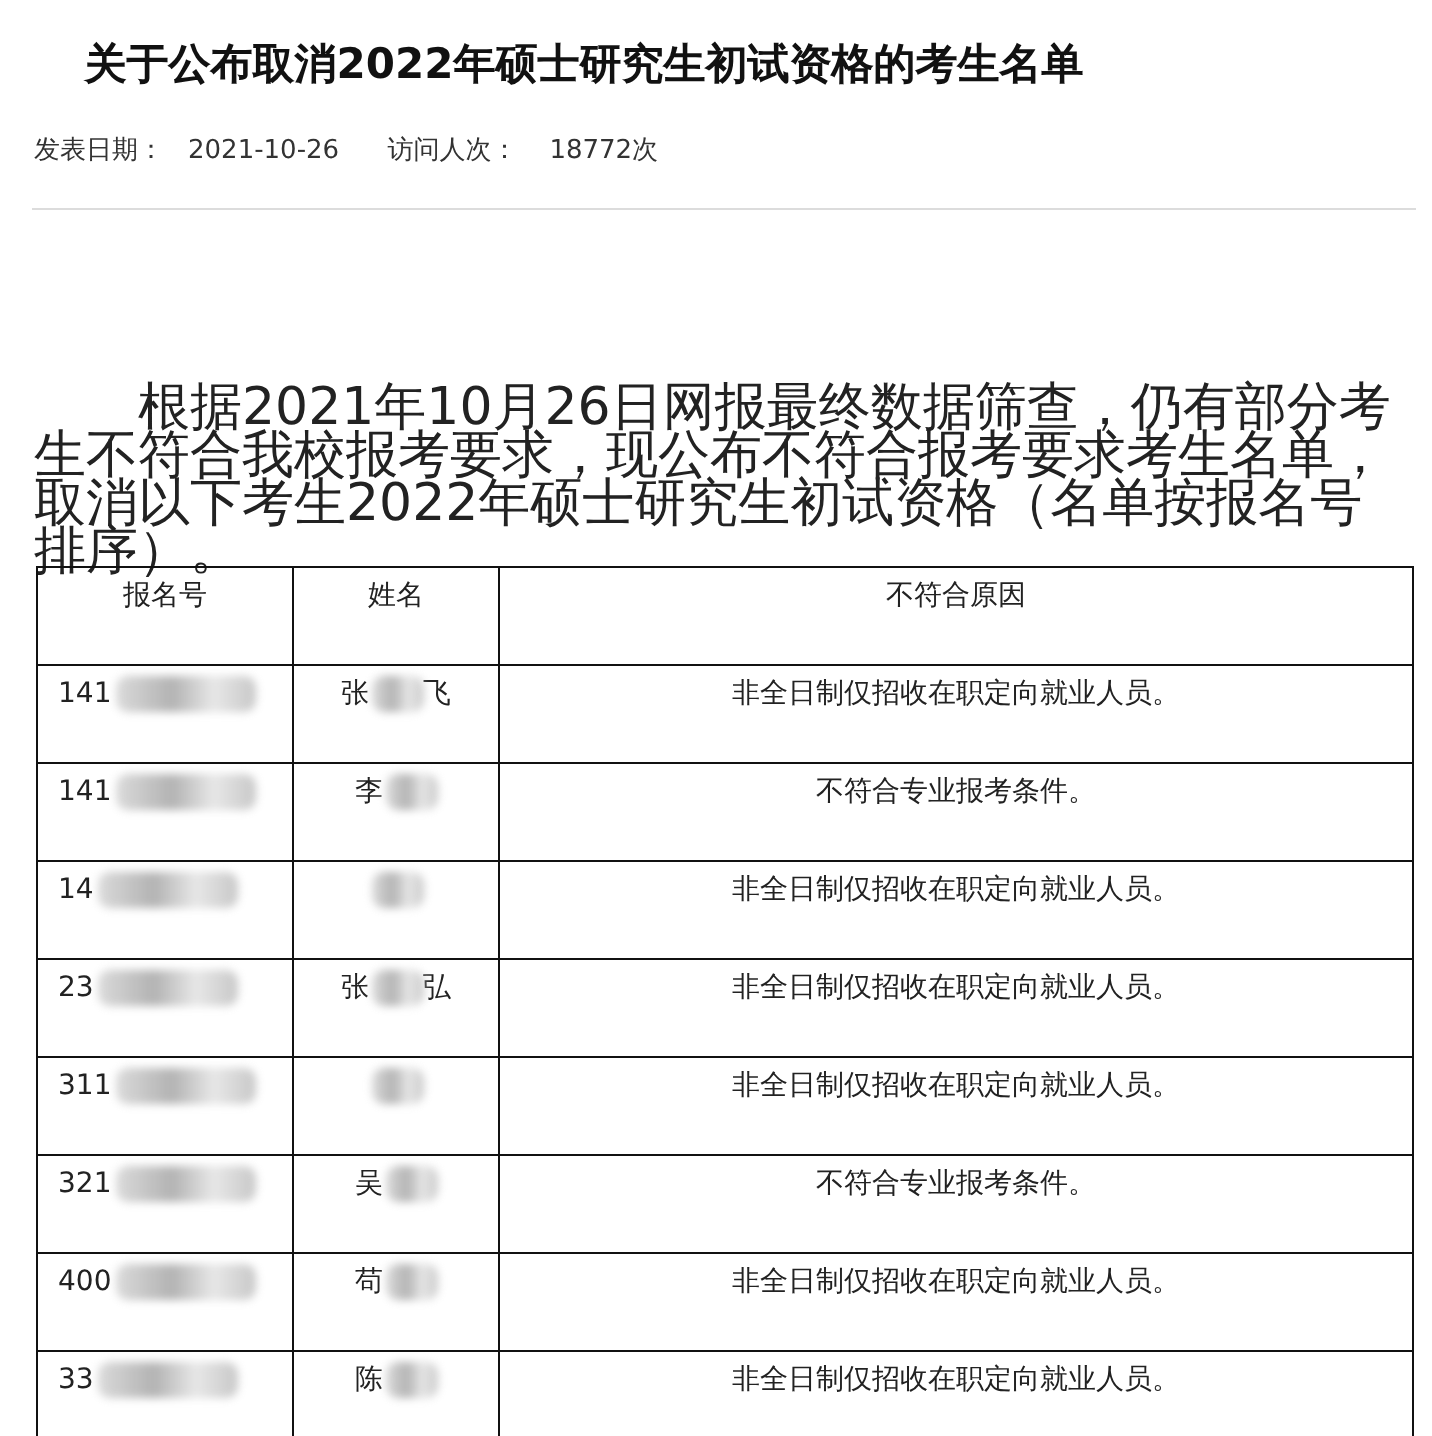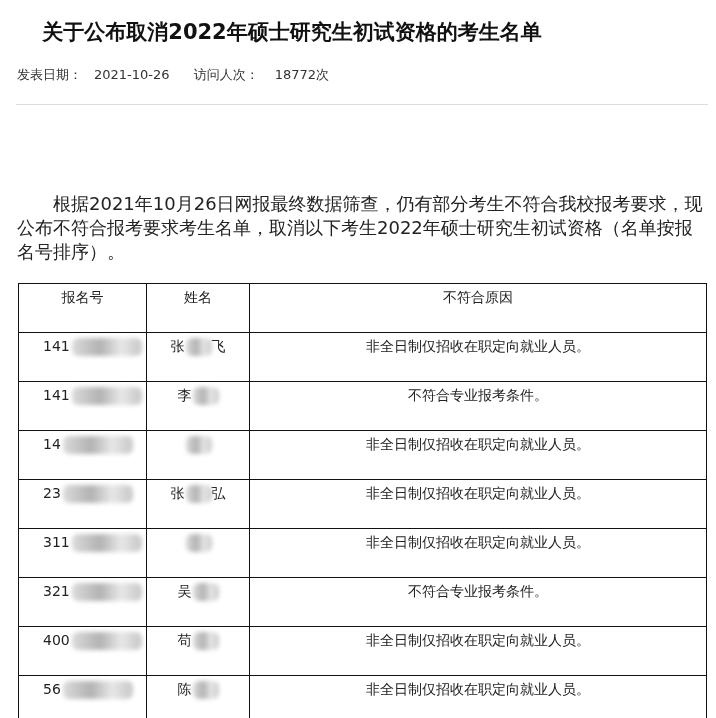--- a/index.html
+++ b/index.html
@@ -14,33 +14,33 @@
   .meta {
     position: absolute; left: 17px; top: 66px; font-size: 13px; color: #333;
   }
   .meta span { margin-right: 8px; }
   .divider {
     position: absolute; left: 16px; top: 104px; width: 692px; height: 0;
     border-top: 1px solid #dcdcdc;
   }
   .intro {
     position: absolute; left: 17px; top: 192px; width: 690px;
-    font-size: 18px; line-height: 24px; color: #222; text-indent: 2em;
+    font-size: 26px; line-height: 24px; color: #222; text-indent: 2em;
     margin: 0;
   }
   table.list {
     position: absolute; left: 18px; top: 283px; width: 689px;
     border-collapse: collapse; table-layout: fixed; font-size: 14px; color: #222;
   }
   table.list th, table.list td {
     border: 1.5px solid #111; height: 43px; vertical-align: top;
     padding: 5px 4px 0 4px; font-weight: normal; text-align: center;
     overflow: hidden; white-space: nowrap;
   }
-  table.list td.id { text-align: left; padding-left: 24px; }
+  table.list td.id { text-align: left; padding-left: 10px; }
   col.c1 { width: 128px; }
   col.c2 { width: 103px; }
   col.c3 { width: auto; }
   .blur {
     display: inline-block; vertical-align: middle; height: 18px;
     background: linear-gradient(90deg, #cfcfcf, #9a9a9a 40%, #e0e0e0 70%, #b5b5b5);
     filter: blur(2px); opacity: 0.75; border-radius: 6px;
   }
   .blur.id { width: 70px; margin-left: 2px; }
   .blur.nm { width: 26px; margin-left: 1px; }
@@ -102,18 +102,18 @@
         <td class="id"><span>321</span><span class="blur id"></span></td>
         <td><span>吴</span><span class="blur nm"></span><span></span></td>
         <td>不符合专业报考条件。</td>
       </tr>
       <tr>
         <td class="id"><span>400</span><span class="blur id"></span></td>
         <td><span>苟</span><span class="blur nm"></span><span></span></td>
         <td>非全日制仅招收在职定向就业人员。</td>
       </tr>
       <tr>
-        <td class="id"><span>56</span><span class="blur id"></span></td>
+        <td class="id"><span>33</span><span class="blur id"></span></td>
         <td><span>陈</span><span class="blur nm"></span><span></span></td>
         <td>非全日制仅招收在职定向就业人员。</td>
       </tr>
     </tbody>
 </table>
 
 </body></html>

